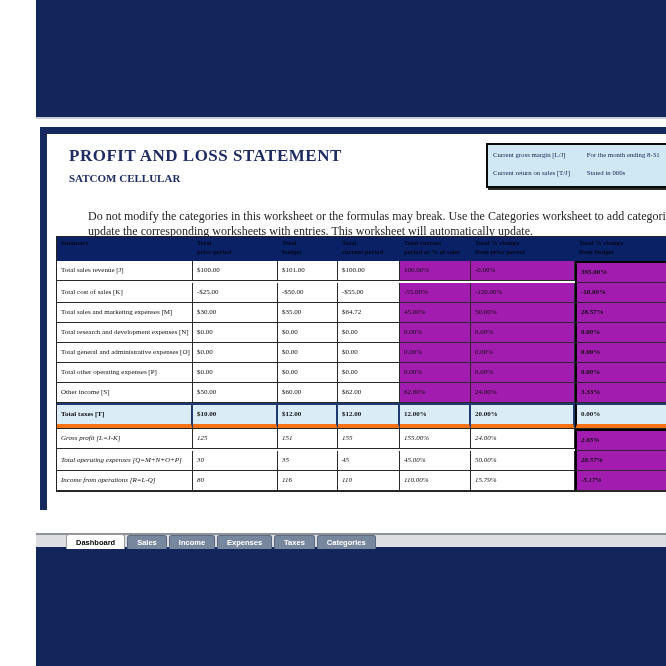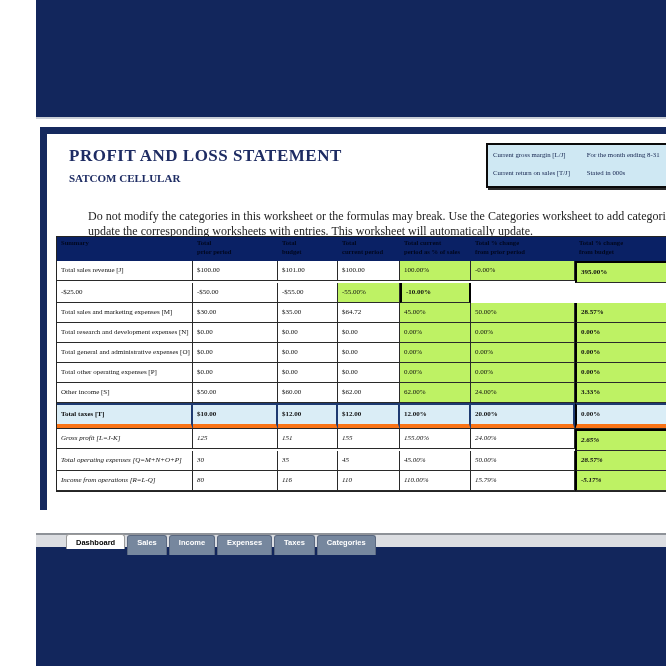--- a/index.html
+++ b/index.html
@@ -21,34 +21,34 @@
   .infobox .ival{display:inline-block;}
 
   .tbl{position:absolute;left:20px;width:621px;border:1px solid #242424;box-sizing:border-box;
        font-size:7px;color:#101010;}
   .trow{display:grid;grid-template-columns:136px 85px 60px 62px 71px 104px 101px;}
   .cell{height:19px;line-height:19px;padding:0 0 0 4px;border-right:1px solid #2a2a2a;
         border-bottom:1px solid #2a2a2a;overflow:hidden;white-space:nowrap;background:#fff;}
   .th{background:#0a2165;color:#00071e;font-weight:bold;font-size:6.6px;line-height:1.35;
       padding:2px 0 0 4px;height:22px;border-right:none;border-bottom:none;white-space:pre-line;}
   .thead{display:grid;grid-template-columns:136px 85px 60px 62px 71px 104px 101px;background:#0a2165;}
-  .blue{background:#bef264;}
+  .blue{background:#a21caf;}
   .boldcol{font-weight:bold;border-left:2px solid #000;border-right:2px solid #000;}
   .box-top{border-top:2px solid #000;}
   .box-bottom{border-bottom:2px solid #000;}
   .total .cell{font-weight:bold;border-top:2px solid #1e3a70;border-bottom:6px solid #f97316;
                border-right:2px solid #1e3a70;}
   .total .cell.boldcol{border-left:2px solid #000;border-right:2px solid #000;}
   .total-blue .cell{background:#daedf6;}
 
   .tabstrip{position:absolute;left:0;top:533px;width:666px;height:14px;background:#dcdee2;
             border-top:2px solid #8e9298;box-sizing:border-box;}
   .tabs{position:absolute;left:7px;top:0;display:flex;height:14px;
         font-family:"Liberation Sans", sans-serif;font-size:7.5px;font-weight:bold;padding-left:23px;}
-  .tab{height:20px;line-height:14px;padding:0 9px;margin-right:2px;border-radius:3px 3px 0 0;
+  .tab{height:14px;line-height:14px;padding:0 9px;margin-right:2px;border-radius:3px 3px 0 0;
        background:#76879e;color:#ffffff;border:1px solid #5a6880;border-bottom:none;box-sizing:border-box;}
   .tab.active{background:#ffffff;color:#000;border:1px solid #9a9a9a;border-bottom:none;position:relative;top:-1px;height:15px;line-height:15px;}
 </style>
 </head>
 <body>
 
 <div class="screen">
   <div class="hairline"></div>
   <div class="sheet"></div>
   <div class="frame"></div>
@@ -87,24 +87,26 @@
       <div class="trow">
         <div class="cell c0">Total sales revenue  [J]</div>
         <div class="cell c1">$100.00</div>
         <div class="cell c2">$101.00</div>
         <div class="cell c3">$100.00</div>
         <div class="cell c4 blue">100.00%</div>
         <div class="cell c5 blue">-0.00%</div>
         <div class="cell c6 blue boldcol box-top">395.00%</div>
       </div>
       <div class="trow">
+        <div class="cell c0">Total cost of sales  [K]</div>
         <div class="cell c1">-$25.00</div>
         <div class="cell c2">-$50.00</div>
         <div class="cell c3">-$55.00</div>
         <div class="cell c4 blue">-55.00%</div>
+        <div class="cell c5 blue">-120.00%</div>
         <div class="cell c6 blue boldcol">-10.00%</div>
       </div>
       <div class="trow">
         <div class="cell c0">Total sales and marketing expenses  [M]</div>
         <div class="cell c1">$30.00</div>
         <div class="cell c2">$35.00</div>
         <div class="cell c3">$64.72</div>
         <div class="cell c4 blue">45.00%</div>
         <div class="cell c5 blue">50.00%</div>
         <div class="cell c6 blue boldcol">28.57%</div>

